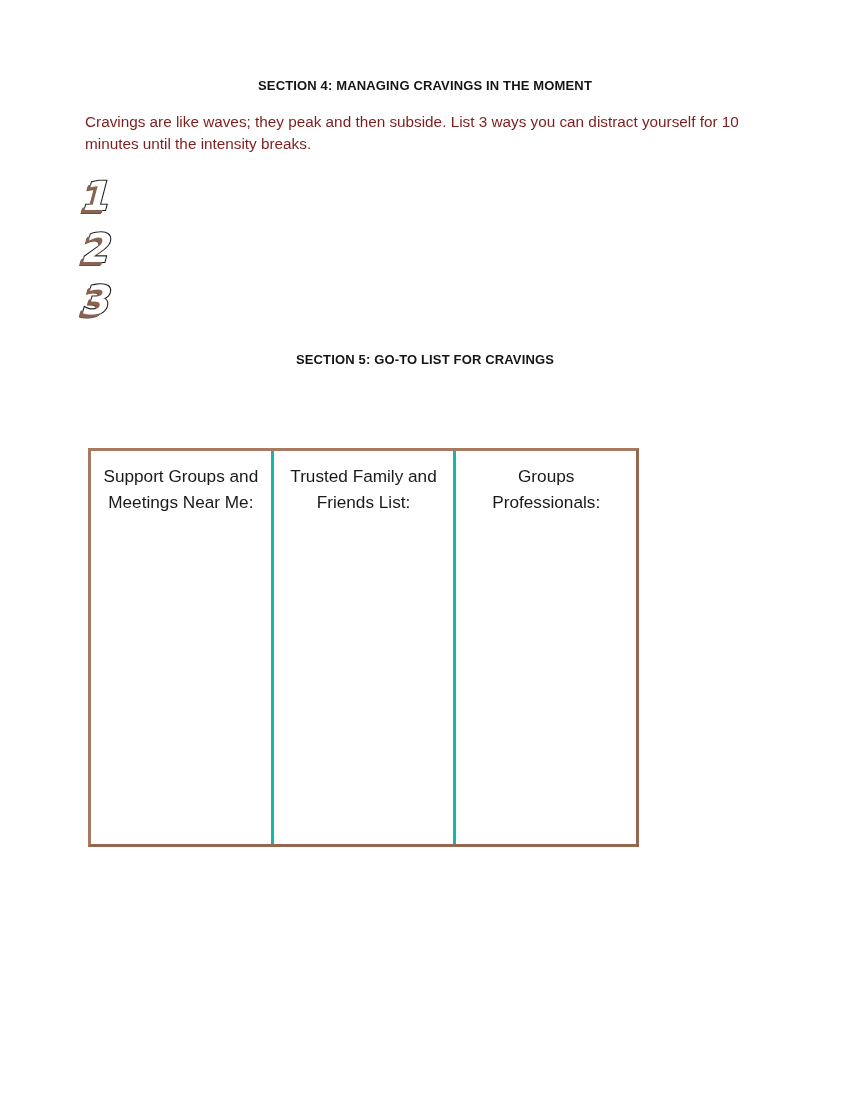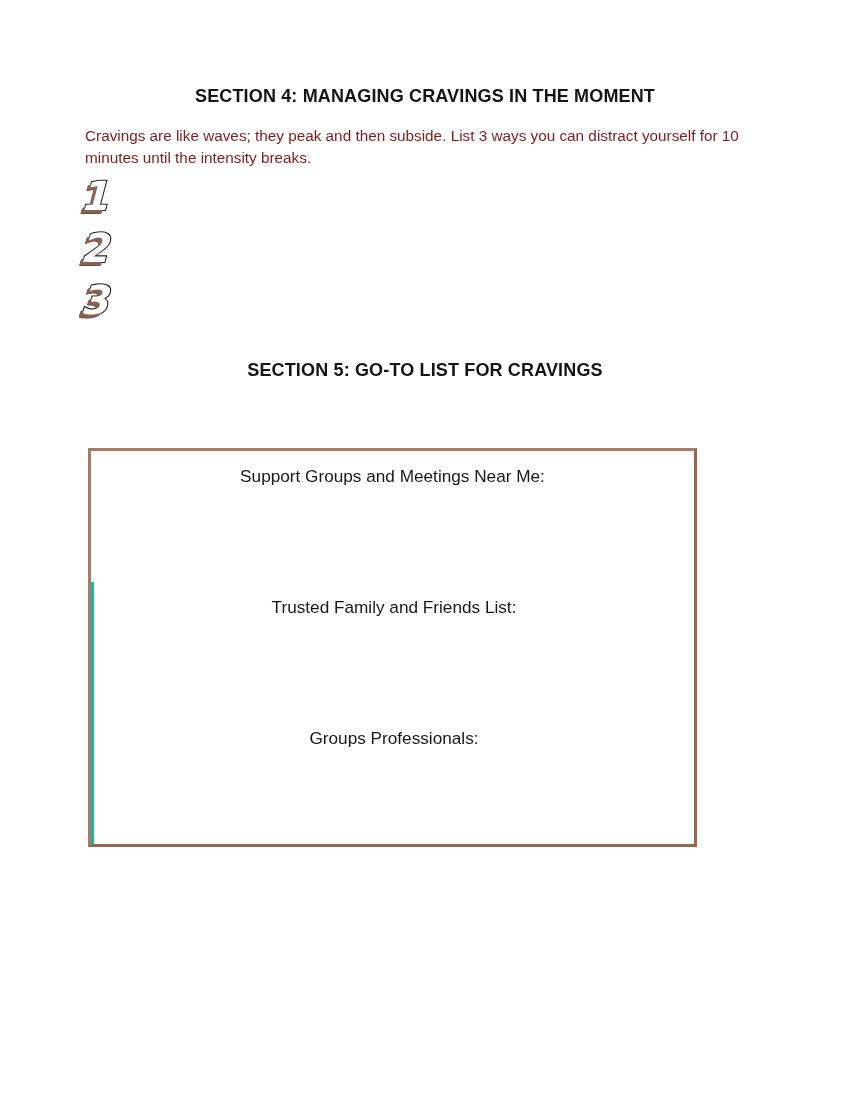--- a/index.html
+++ b/index.html
@@ -26,25 +26,25 @@
   
   .section {
     position: absolute;
     left: 85px;
     width: 680px;
   }
   #section-4 { top: 78px; }
   #section-5 { top: 352px; }
 
   .section-heading {
-    margin: 8px;
+    margin: 0;
     text-align: center;
     font-family: "Liberation Sans", sans-serif;
     font-weight: bold;
-    font-size: 18px;
+    font-size: 13px;
     letter-spacing: 0.15px;
     color: #141414;
     line-height: 1.2;
   }
 
   .section-body {
     margin: 17px 0 0 0;
     font-family: "Liberation Sans", sans-serif;
     font-size: 15.3px;
     line-height: 1.46;
@@ -81,31 +81,30 @@
       -3.4px 3.4px 0 #8a6452,
       -4px 4px 0 #6e4d3e;
     transform: skewX(-4deg);
   }
 
   
   .support-table {
     position: absolute;
     left: 88px;
     top: 448px;
-    width: 609px;
+    width: 551px;
     height: 399px;
     box-sizing: border-box;
     border: 3px solid #9c705b;
     border-top-color: #a87a63;
     border-left-color: #a87a63;
     border-right-color: #96664f;
     border-bottom-color: #96664f;
     background: #ffffff;
     display: flex;
-    flex-direction: column;
   }
   .table-col {
     flex: 1 1 0;
     box-sizing: border-box;
     position: relative;
     padding: 12px 10px 0 10px;
   }
   .table-col + .table-col {
     border-left: 3px solid #14b8a6;
   }

